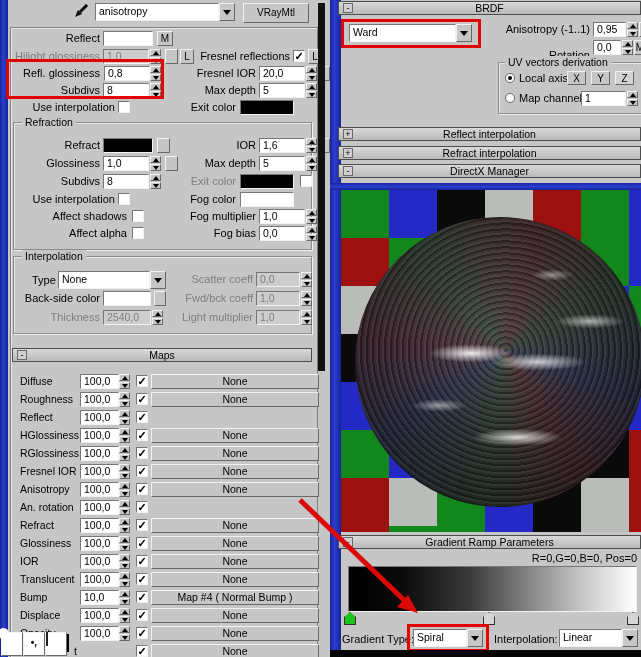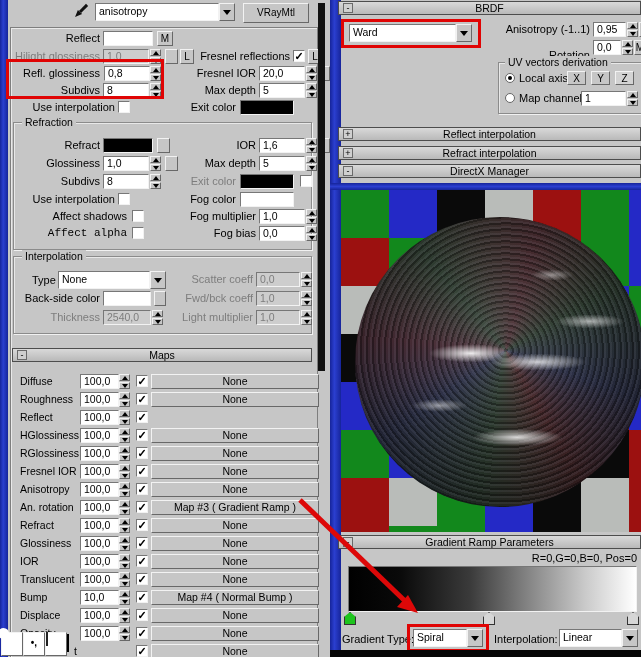--- a/index.html
+++ b/index.html
@@ -184,21 +184,21 @@
 
     <span class="lbl rl" style="left:27px;top:209px;width:92px;">Affect shadows</span>
     <span class="chk" style="left:124px;top:210px;"></span>
     <span class="lbl rl" style="left:167px;top:209px;width:81px;">Fog multiplier</span>
     <span class="edit" style="left:251px;top:209px;width:46px;">1,0</span>
     <span class="spin" style="left:298px;top:209px;">
         <i class="up"></i>
         <i class="dn"></i>
       </span>
 
-    <span class="lbl rl" style="left:27px;top:226px;width:92px;font-family:Liberation Mono, monospace;">Affect alpha</span>
+    <span class="lbl rl" style="left:27px;top:226px;width:92px;">Affect alpha</span>
     <span class="chk" style="left:124px;top:227px;"></span>
     <span class="lbl rl" style="left:167px;top:226px;width:81px;">Fog bias</span>
     <span class="edit" style="left:251px;top:226px;width:46px;">0,0</span>
     <span class="spin" style="left:298px;top:226px;">
         <i class="up"></i>
         <i class="dn"></i>
       </span>
 
     <div class="grp" style="left:5px;top:256px;width:297px;height:76px;"></div>
     <span class="grp-t" style="left:14px;top:250px;">Interpolation</span>
@@ -321,21 +321,20 @@
   </div>
 
   <div class="maps-row" style="pointer-events: auto; top: 500px;">
     <span class="mr-label">An. rotation</span>
     <span class="edit mr-amount">100,0</span>
     <span class="spin mr-spin">
             <i class="up"></i>
             <i class="dn"></i>
           </span>
     <span class="chk mr-chk">✓</span>
-    <span class="btn mr-map">Map #3 ( Gradient Ramp )</span>
   </div>
 
   <div class="maps-row" style="pointer-events: auto; top: 518px;">
     <span class="mr-label">Refract</span>
     <span class="edit mr-amount">100,0</span>
     <span class="spin mr-spin">
             <i class="up"></i>
             <i class="dn"></i>
           </span>
     <span class="chk mr-chk">✓</span>

